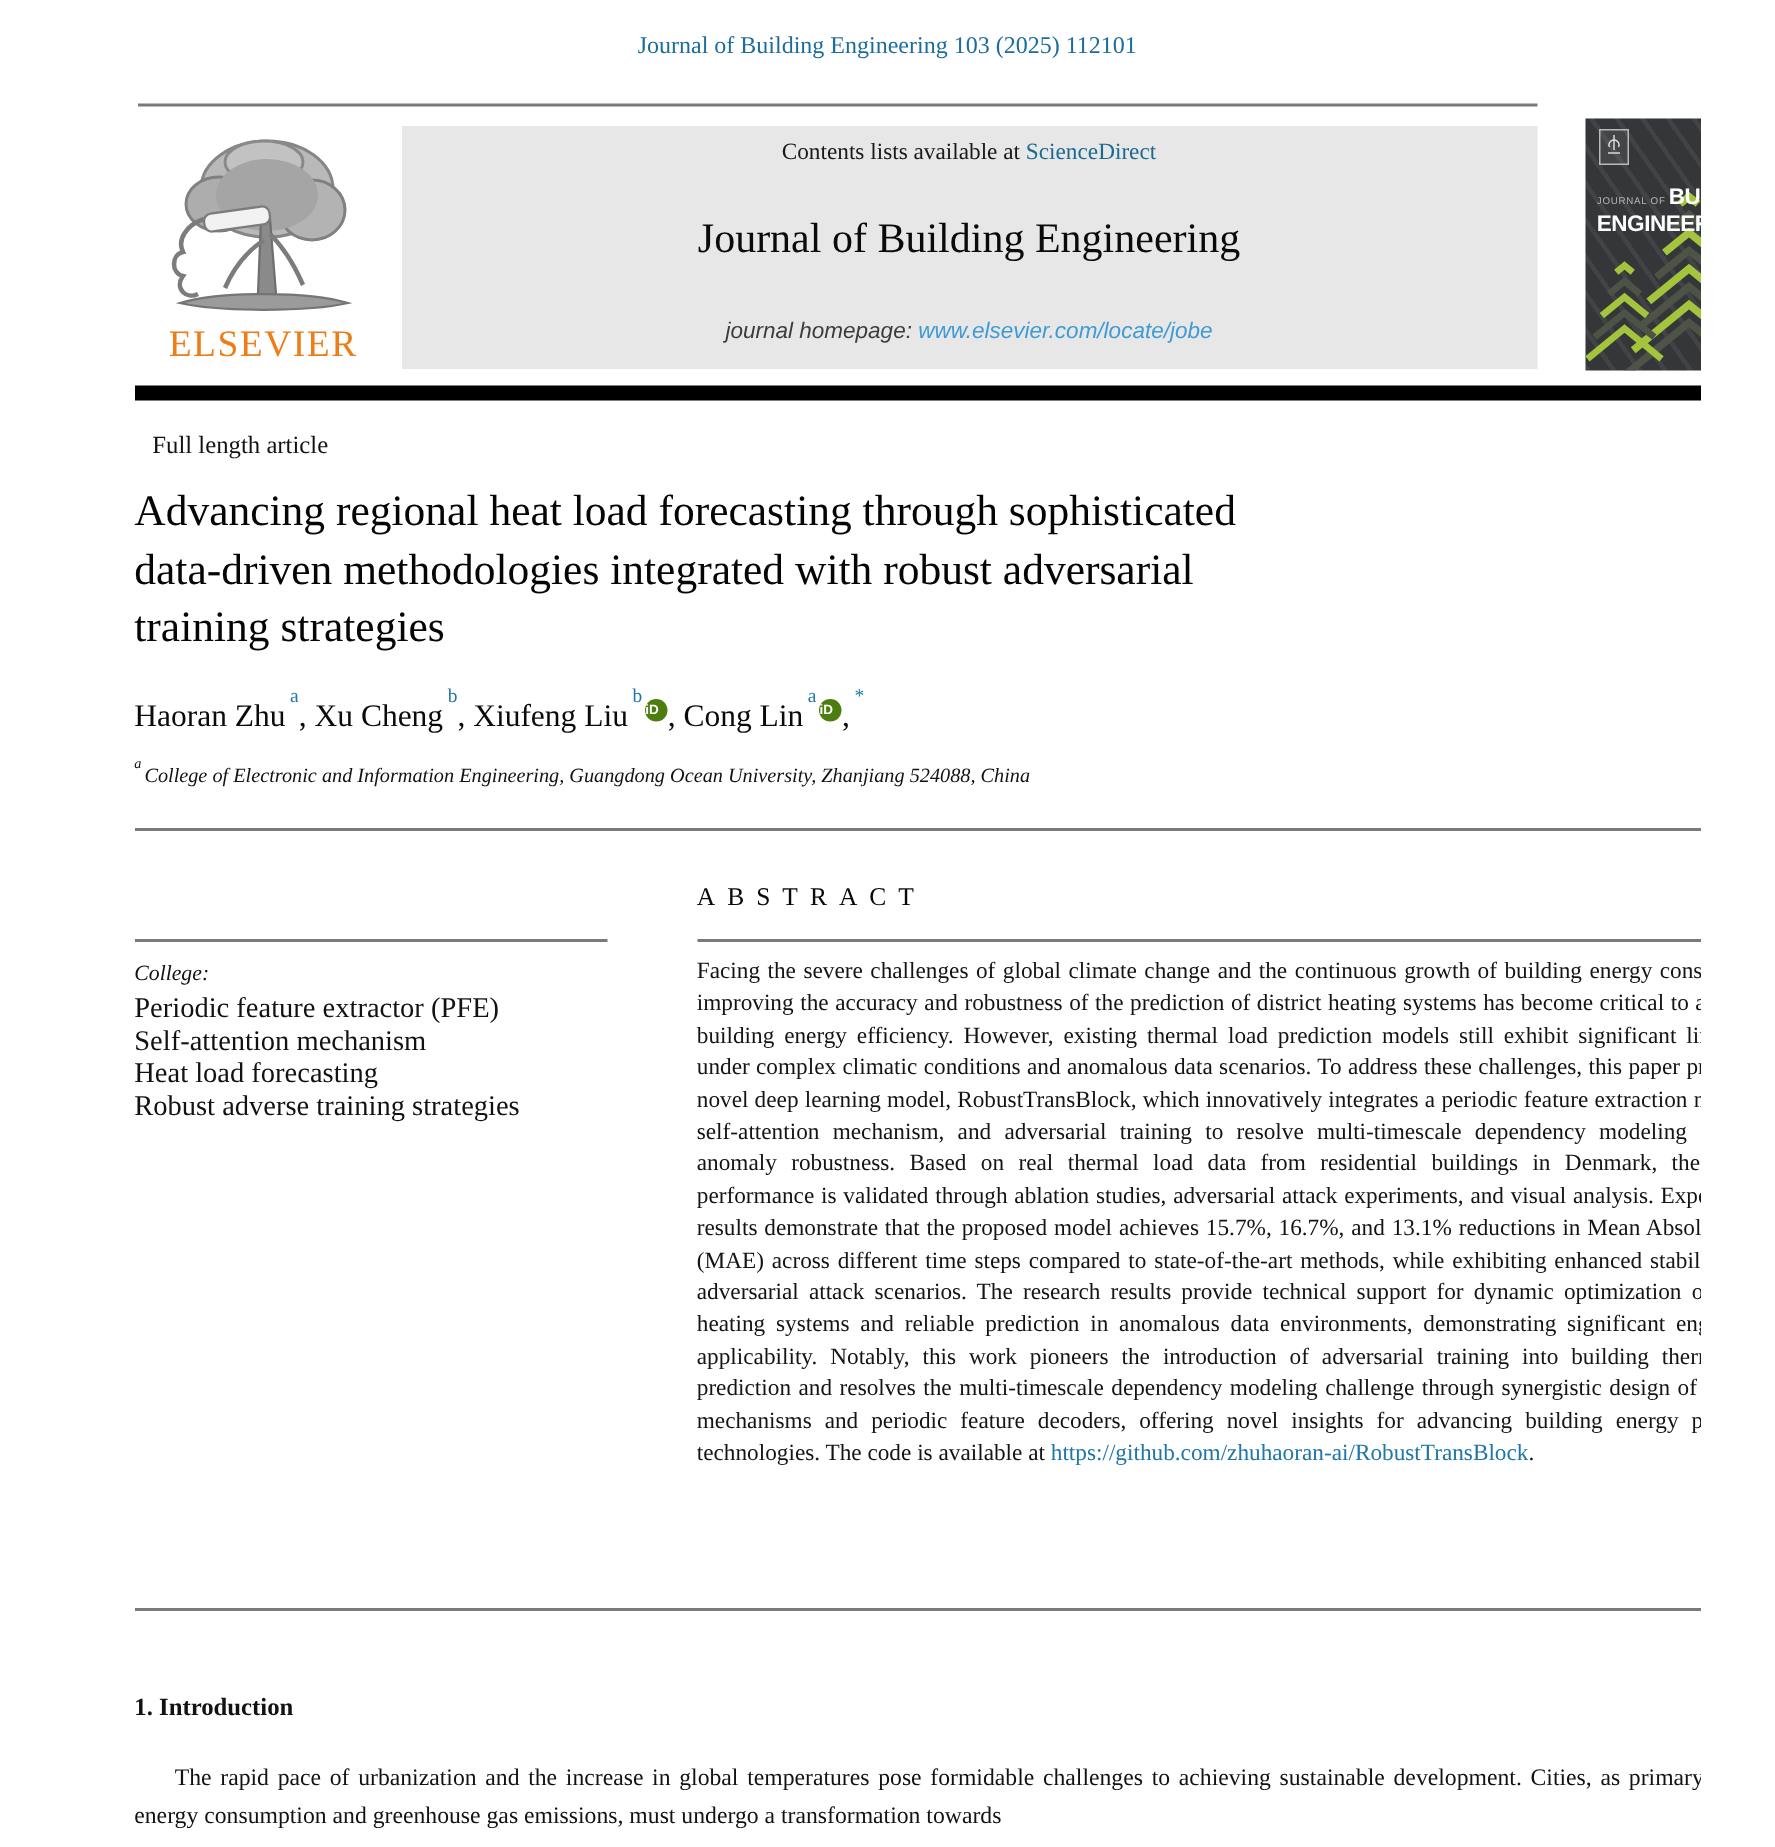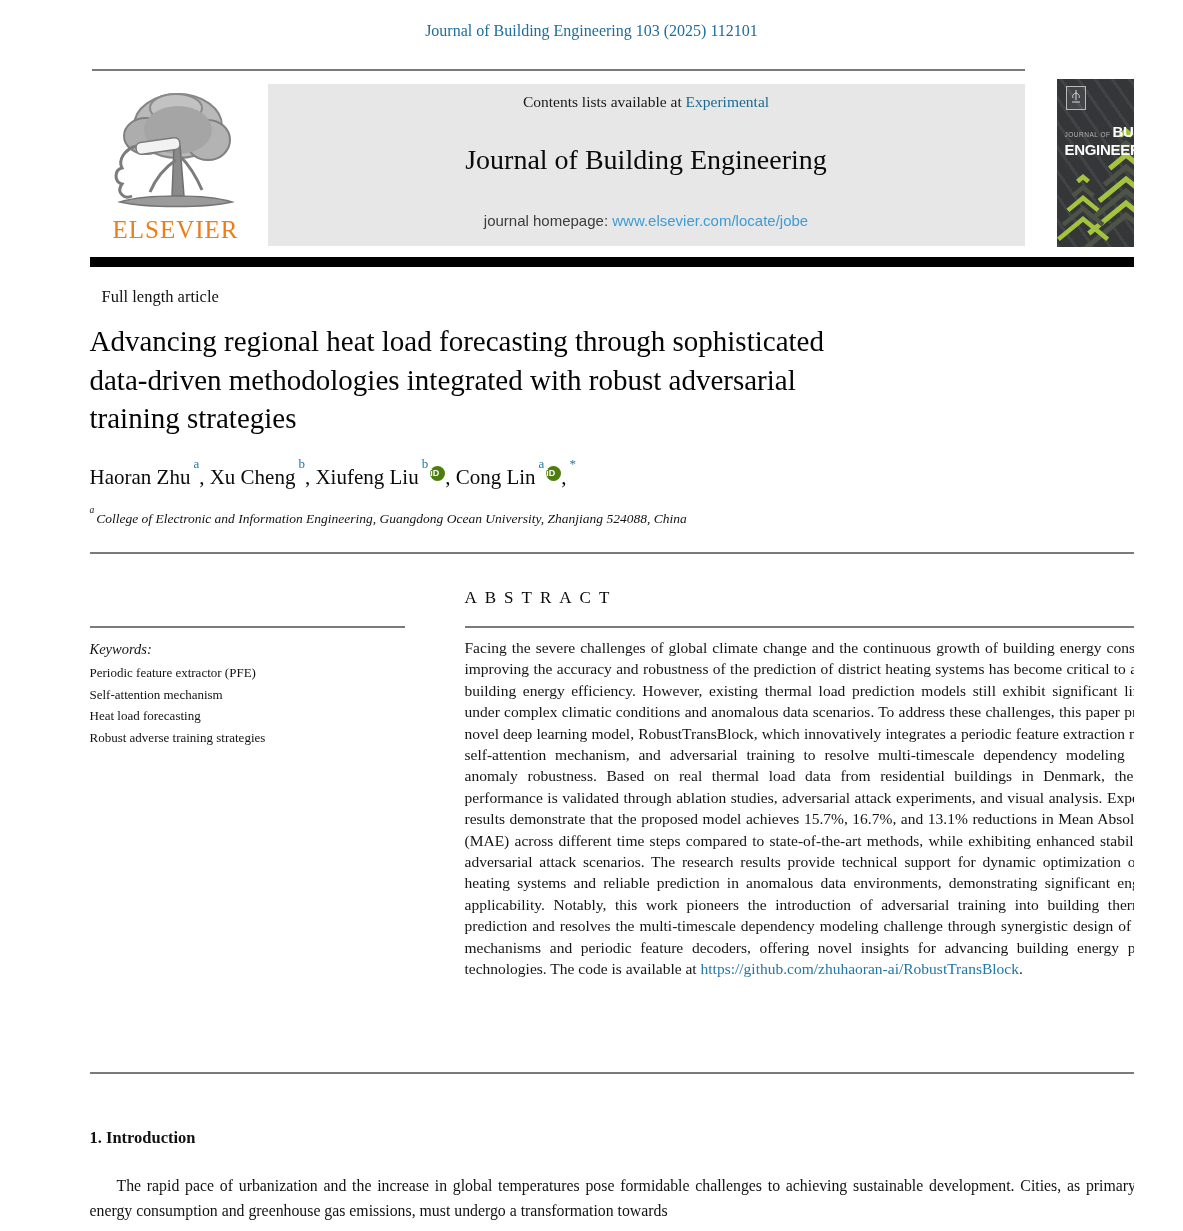--- a/index.html
+++ b/index.html
@@ -23,21 +23,21 @@
   
   .logo-block { position:absolute; left:40px; top:84px; width:172px; height:162px; text-align:center; }
   .logo-art { display:block; margin:0 auto; }
   .logo-word { font-size:25px; letter-spacing:1px; color:#ed7d17; margin-top:-2px; }
   .banner { position:absolute; left:218px; top:84px; width:757px; height:162px; background:#e7e7e7; }
   .banner-contents { position:absolute; top:9px; left:0; width:100%; text-align:center; font-size:15.5px; color:#1a1a1a; }
   .banner-contents a, .link-teal { color:#1b6a92; text-decoration:none; cursor:pointer; }
   .banner-title { position:absolute; top:60px; left:0; width:100%; text-align:center;
     font-size:28px; font-weight:500; color:#0a0a0a; }
   .banner-home { position:absolute; top:128px; left:0; width:100%; text-align:center;
-    font-family:"Liberation Sans", sans-serif; font-size:15px; color:#3c3c3c; }
+    font-family:"Liberation Sans", sans-serif; font-size:15px; color:#3c3c3c;font-style:italic; }
   .banner-home a { color:#3f9bd4; text-decoration:none; cursor:pointer; }
   
   .cover { position:absolute; left:1007px; top:79px; width:138px; height:168px;
     background:#37393c;
     background-image:repeating-linear-gradient(55deg, rgba(255,255,255,0.05) 0 3px, rgba(0,0,0,0.06) 3px 14px);
     overflow:hidden; }
   .cover-logo-box { position:absolute; left:9px; top:7px; width:20px; height:24px;
     border:1px solid #b9b9b9; background:rgba(255,255,255,0.08); }
   .cover-logo-box svg { display:block; margin:2px auto 0; }
   .cover-title { position:absolute; left:8px; top:45px; width:126px;
@@ -56,21 +56,21 @@
     background:#4d7c0f; color:#fff; font-family:Liberation Sans, sans-serif;
     font-size:9px; font-weight:bold; text-align:left; line-height:15px;
     position:relative; top:-8px; margin-left:2px; cursor:pointer; }
   .affiliations { position:absolute; left:40px; top:504px; font-size:13.5px; font-style:italic; line-height:20.5px; }
   .affiliations sup { font-size:9.5px; position:relative; top:-4px; margin-right:2px; }
   
   .col-heading { font-size:17px; letter-spacing:8px; word-spacing:14px; color:#0a0a0a; }
   .left-col  { position:absolute; left:40px;  top:588px; width:350px; }
   .right-col { position:absolute; left:415px; top:588px; width:726px; }
   .keywords-label { position:absolute; left:40px; top:641px; font-size:14.5px; font-style:italic; }
-  .keywords { position:absolute; left:40px; top:662px; font-size:13px; line-height:21.5px; }
+  .keywords { position:absolute; left:40px; top:662px; font-size:19px; line-height:21.5px; }
   .abstract-body { position:absolute; left:415px; top:637px; width:726px;
     font-size:15.5px; line-height:21.4px; text-align:justify; color:#141414; }
   .abstract-body a { color:#2076a7; text-decoration:none; cursor:pointer; }
   
   .intro-heading { position:absolute; left:40px; top:1128px; font-size:16.5px; font-weight:bold; }
   .intro-para { position:absolute; left:40px; top:1174px; width:1101px;
     font-size:15.8px; line-height:24.5px; text-align:justify; text-indent:27px; }
 </style>
 </head>
 <body>
@@ -95,21 +95,21 @@
         <path d="M30 62 C18 66 12 76 16 84 C8 86 8 98 16 100 C10 108 18 116 26 112" stroke="#7c7c7c" stroke-width="3"></path>
         <rect x="30" y="56" width="44" height="12" rx="5" transform="rotate(-8 52 62)" fill="#f2f2f2" stroke="#7c7c7c" stroke-width="1.5"></rect>
         <path d="M14 118 C40 110 100 110 126 118 C100 124 40 124 14 118 Z" fill="#9b9b9b" stroke="#757575" stroke-width="1.5"></path>
       </g>
     </svg>
     <div class="logo-word">ELSEVIER</div>
   </div>
 
   <div class="banner">
     <div class="banner-contents">
-      <span style="white-space:pre;">Contents lists available at </span><a>Experimental</a>
+      <span style="white-space:pre;">Contents lists available at </span><a>ScienceDirect</a>
     </div>
     <div class="banner-title">Journal of Building Engineering</div>
     <div class="banner-home">
       <span style="white-space:pre;">journal homepage: </span><a>www.elsevier.com/locate/jobe</a>
     </div>
   </div>
 
   <div class="cover">
     <svg id="cover-chevrons" class="cover-chevrons" width="138" height="168" viewBox="0 0 138 168">
         <path d="M26.6 170.768 L69 136 L111.4 170.768" fill="none" stroke="#4d5346" stroke-width="5" stroke-linejoin="miter"></path>
@@ -156,21 +156,21 @@
     <span>Haoran Zhu</span><sup>a</sup><span class="sep">, </span><span>Xu Cheng</span><sup>b</sup><span class="sep">, </span><span>Xiufeng Liu</span><sup>b</sup><span class="orcid">iD</span><span class="sep">, </span><span>Cong Lin</span><sup>a</sup><span class="orcid">iD</span><span class="sep">,</span><sup>*</sup>
   </div>
 
   <div class="affiliations">
     <div><sup>a</sup><span>College of Electronic and Information Engineering, Guangdong Ocean University, Zhanjiang 524088, China</span></div>
   </div>
 
   <div class="rule rule-authors"></div>
 
   <div class="rule rule-leftcol"></div>
-  <div class="keywords-label">Keywords:</div>
+  <div class="keywords-label">College:</div>
   <div class="keywords">
     <div>Periodic feature extractor (PFE)</div>
     <div>Self-attention mechanism</div>
     <div>Heat load forecasting</div>
     <div>Robust adverse training strategies</div>
   </div>
 
   <div class="right-col">
     <div class="col-heading">ABSTRACT</div>
   </div>

